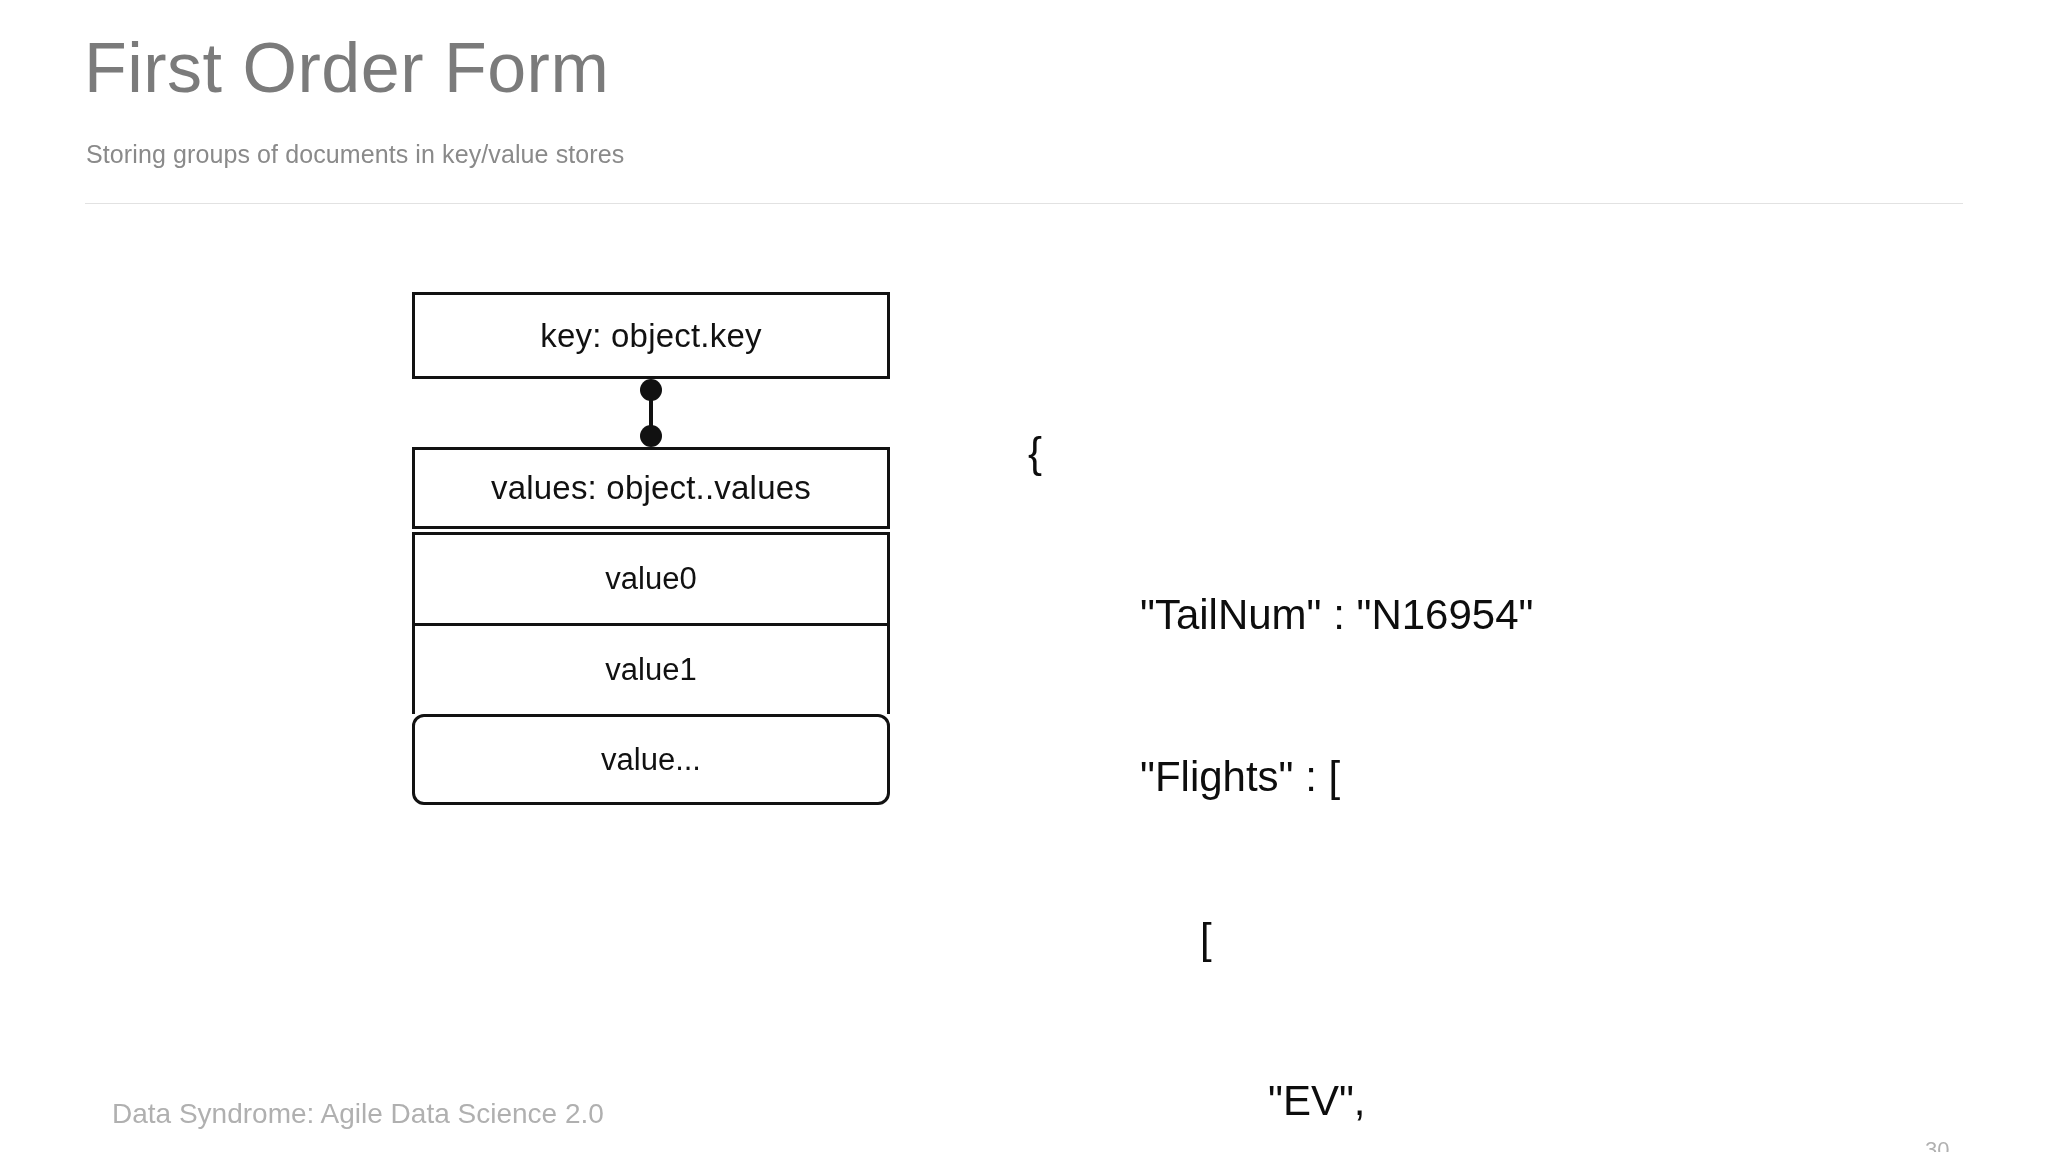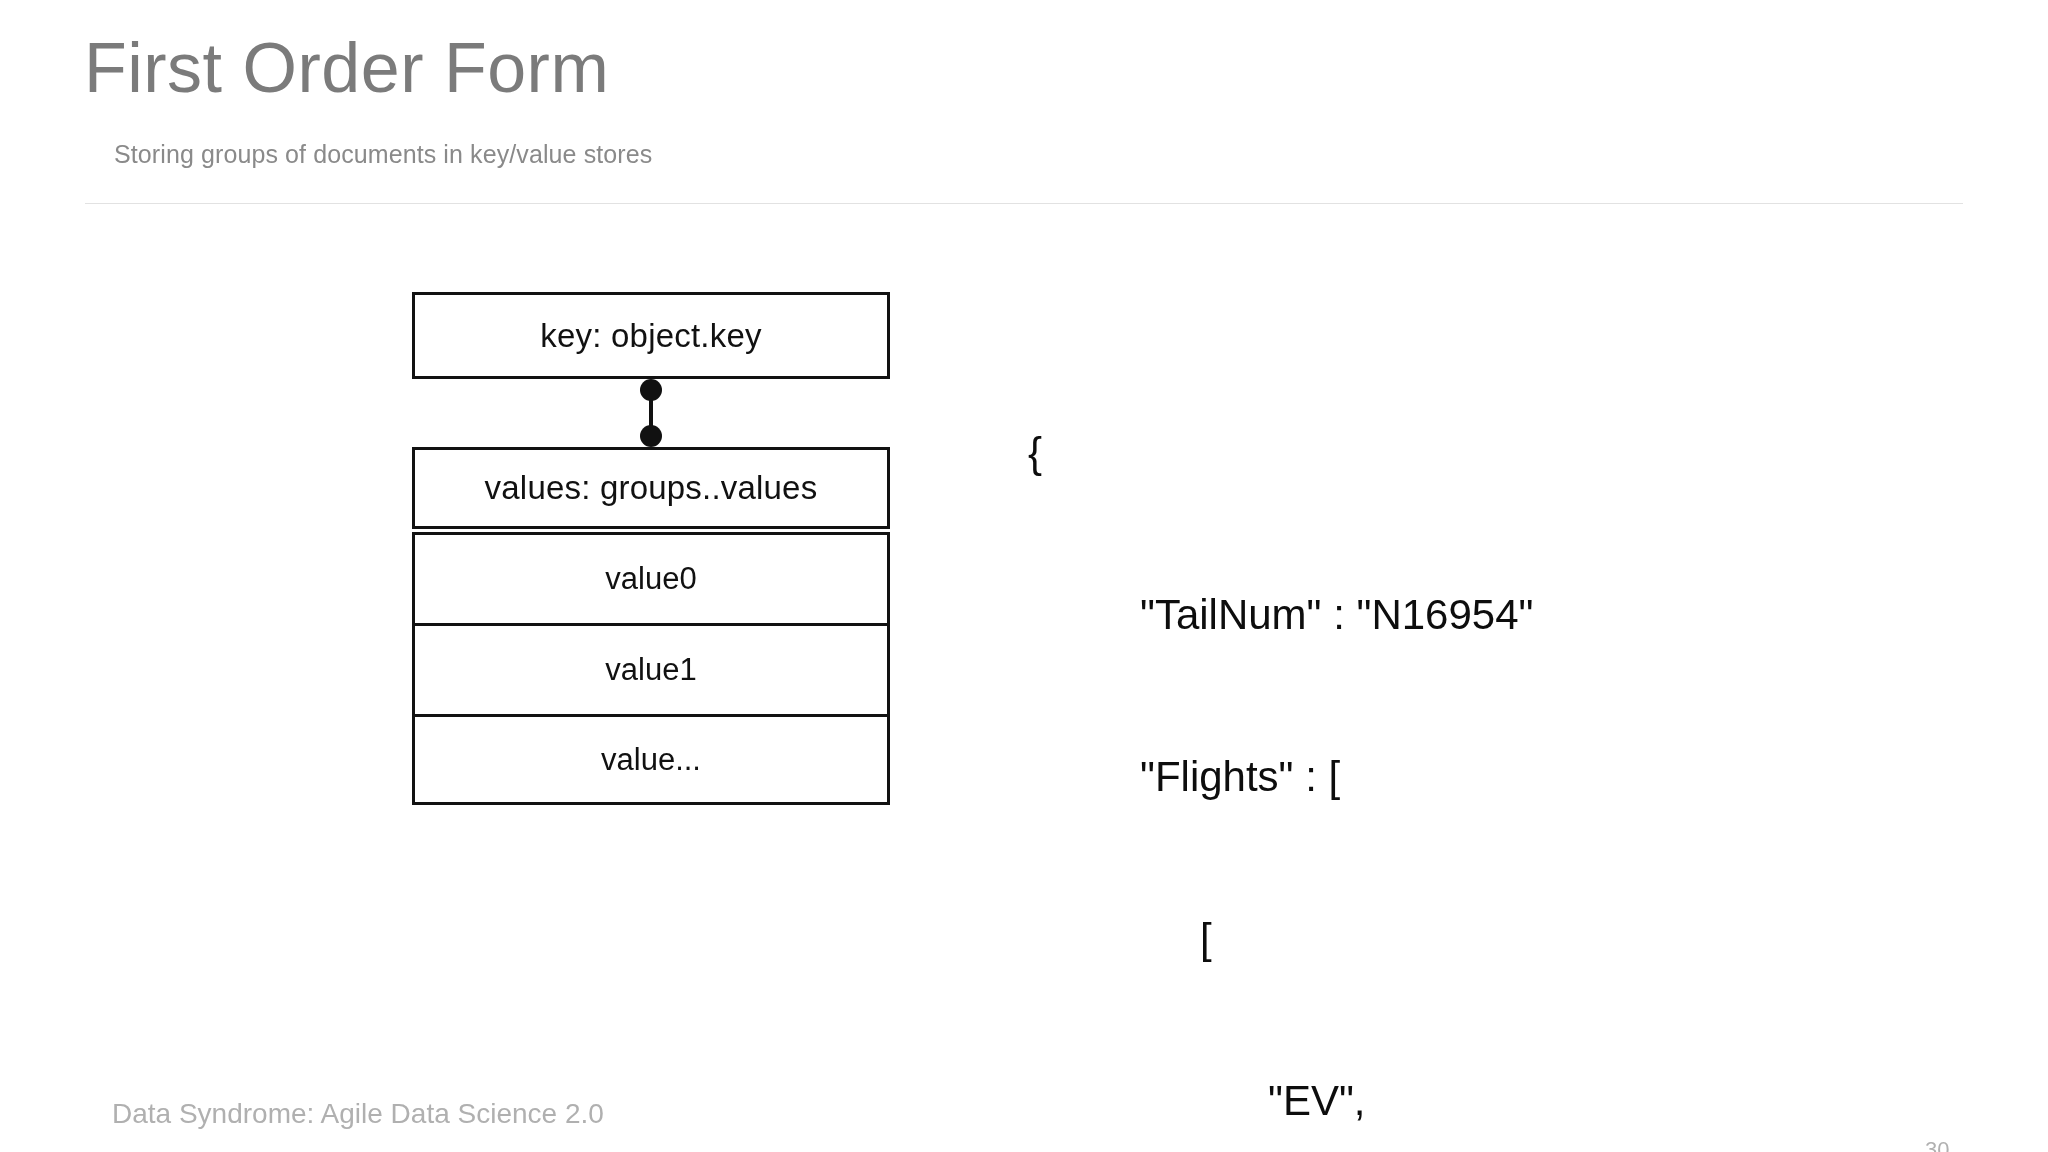--- a/index.html
+++ b/index.html
@@ -30,21 +30,20 @@
   }
   .slide-subtitle {
     position: absolute;
     left: 86px;
     top: 140px;
     font-size: 25px;
     font-weight: 400;
     color: #8a8a8a;
     letter-spacing: 0.1px;
     white-space: nowrap;
-    margin-left: 28px;
   }
   .header-rule {
     position: absolute;
     left: 85px;
     top: 203px;
     width: 1878px;
     height: 1px;
     background: #e2e2e2;
   }
 
@@ -109,21 +108,21 @@
     border: 3px solid #121212;
     border-bottom-width: 0;
     background: #ffffff;
     display: flex;
     align-items: center;
     justify-content: center;
     font-size: 31px;
     color: #111111;
     white-space: nowrap;
   }
-  .value-row:last-child { border-bottom-width: 3px; }
+  .value-row:last-child { border-bottom-width: 3px; border-radius: 12px; }
 
   
   .json-block {
     position: absolute;
     left: 1028px;
     top: 318px;
     font-size: 42px;
     line-height: 54px;
     color: #0d0d0d;
     letter-spacing: 0px;
@@ -171,21 +170,21 @@
     <span>key: object.key</span>
   </div>
 
   <div class="connector">
     <span class="conn-dot top"></span>
     <span class="conn-line"></span>
     <span class="conn-dot bottom"></span>
   </div>
 
   <div class="dgm-box dgm-values-box">
-    <span>values: groups..values</span>
+    <span>values: object..values</span>
   </div>
 
   <div class="values-stack">
     <div class="value-row">
       <span>value0</span>
     </div>
     <div class="value-row">
       <span>value1</span>
     </div>
     <div class="value-row">

